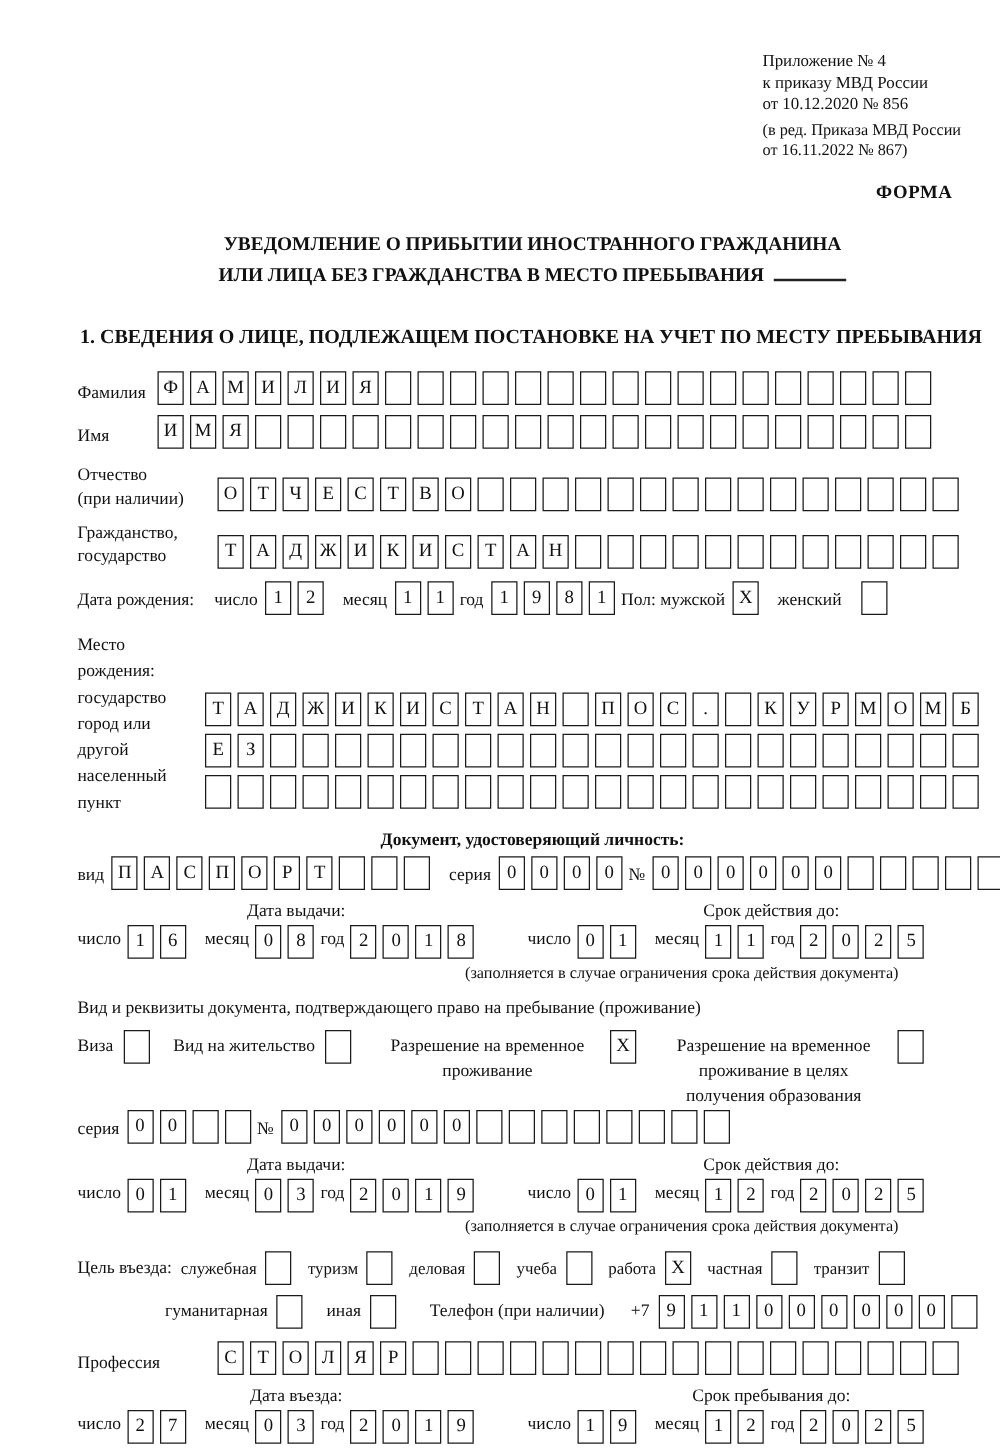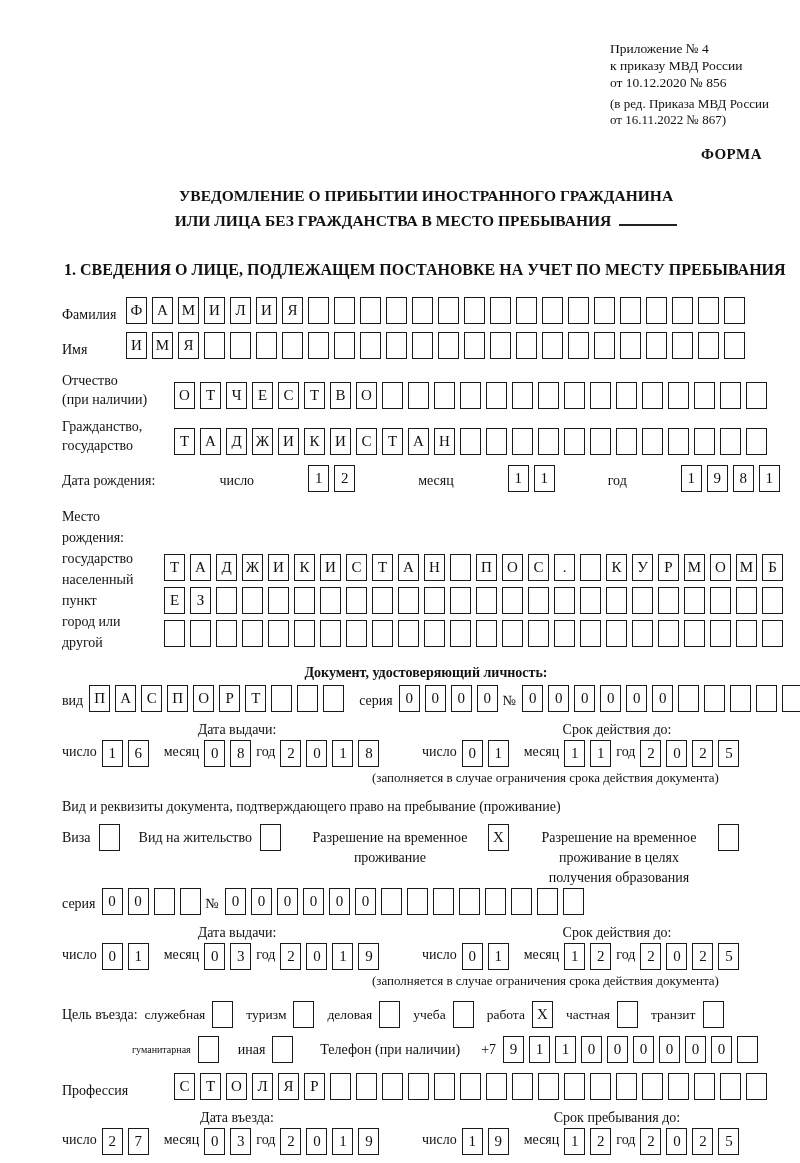--- a/index.html
+++ b/index.html
@@ -184,21 +184,21 @@
       <span class="cell"></span>
       <span class="cell"></span>
       <span class="cell"></span>
       <span class="cell"></span>
       <span class="cell"></span>
       <span class="cell"></span>
       <span class="cell"></span>
     </div>
 </div>
 
-<div class="row" style="margin-top:10px;align-items:center;gap:48px;">
+<div class="row" style="margin-top:10px;align-items:center;">
   <span class="inline-lbl">Дата рождения:</span>
   <span class="inline-lbl gap-l">число</span>
   <span class="cells">
       <span class="cell">1</span>
       <span class="cell">2</span>
     </span>
   <span class="inline-lbl gap-l">месяц</span>
   <span class="cells">
       <span class="cell">1</span>
       <span class="cell">1</span>
@@ -217,22 +217,22 @@
   <span class="inline-lbl gap-l">женский</span>
   <span class="cells gap-l">
       <span class="cell"></span>
     </span>
 </div>
 
 <div class="row" style="margin-top:10px;">
   <div class="lbl w102" style="line-height:21px;">
     <div>Место рождения:</div>
     <div>государство</div>
+    <div>город или другой</div>
     <div>населенный пункт</div>
-    <div>город или другой</div>
   </div>
   <div class="cellcol">
     <div class="cells">
         <span class="cell">Т</span>
         <span class="cell">А</span>
         <span class="cell">Д</span>
         <span class="cell">Ж</span>
         <span class="cell">И</span>
         <span class="cell">К</span>
         <span class="cell">И</span>
@@ -524,21 +524,21 @@
   <span class="plbl">частная</span>
   <span class="cells" style="margin-right:8px;">
       <span class="cell"></span>
     </span>
   <span class="plbl">транзит</span>
   <span class="cells" style="margin-right:0;">
       <span class="cell"></span>
     </span>
 </div>
 <div class="purpose-row" style="margin-top:8px;margin-left:70px;">
-  <span class="plbl" style="font-size:10px;">гуманитарная</span>
+  <span class="plbl" style="font-size:14px;">гуманитарная</span>
   <span class="cells" style="margin-right:14px;">
       <span class="cell"></span>
     </span>
   <span class="plbl" style="font-size:14px;">иная</span>
   <span class="cells" style="margin-right:22px;">
       <span class="cell"></span>
     </span>
   <span class="plbl" style="font-size:14px;">Телефон (при наличии)</span>
   <span class="plbl" style="font-size:14px;margin-left:14px;">+7</span>
   <span class="cells">

